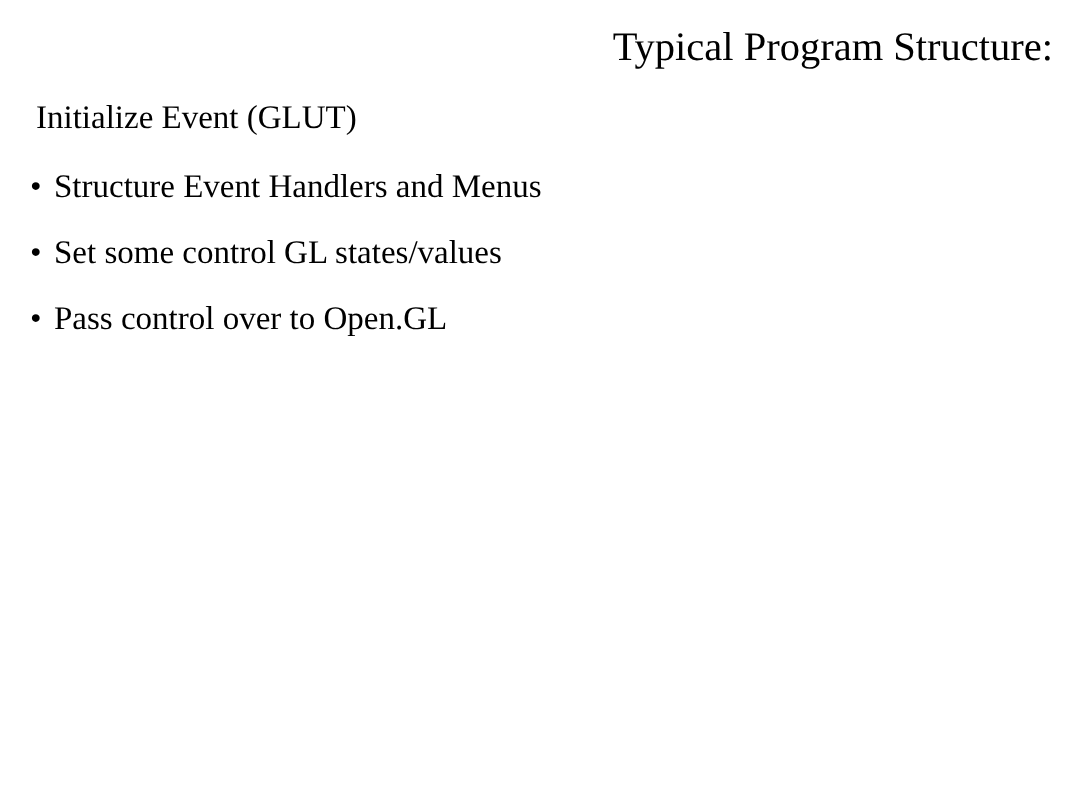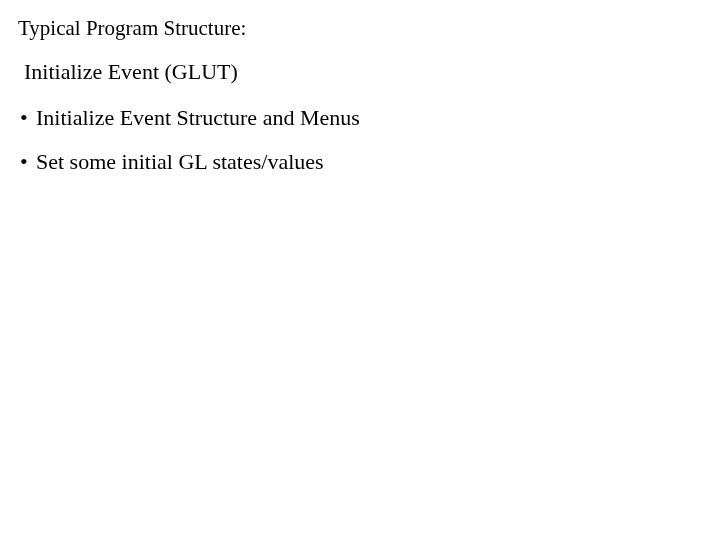--- a/index.html
+++ b/index.html
@@ -9,24 +9,25 @@
     }
     body {
       width: 720px;
       height: 540px;
       background: #ffffff;
       font-family: "Times New Roman", Times, serif;
       color: #000000;
       padding: 12px 18px;
     }
     .title {
-      font-size: 21px;
+      font-size: 27px;
       font-weight: normal;
       margin-bottom: 18px;
       margin-top: 4px;
+      text-align: right;
     }
     .subtitle {
       font-size: 22px;
       font-weight: normal;
       margin-left: 6px;
       margin-bottom: 20px;
     }
     .bullet-list {
       list-style: none;
       margin-left: 2px;
@@ -44,15 +45,16 @@
       left: 0;
       top: 0;
     }
   </style>
 </head>
 <body>
 
 <h1 class="title">Typical Program Structure:</h1>
 <div class="subtitle">Initialize Event (GLUT)</div>
 <ul class="bullet-list">
-  <li class="bullet-item">Initialize Event Structure and Menus</li>
-  <li class="bullet-item">Set some initial GL states/values</li>
+  <li class="bullet-item">Structure Event Handlers and Menus</li>
+  <li class="bullet-item">Set some control GL states/values</li>
+  <li class="bullet-item">Pass control over to Open.GL</li>
 </ul>
 
 </body></html>

